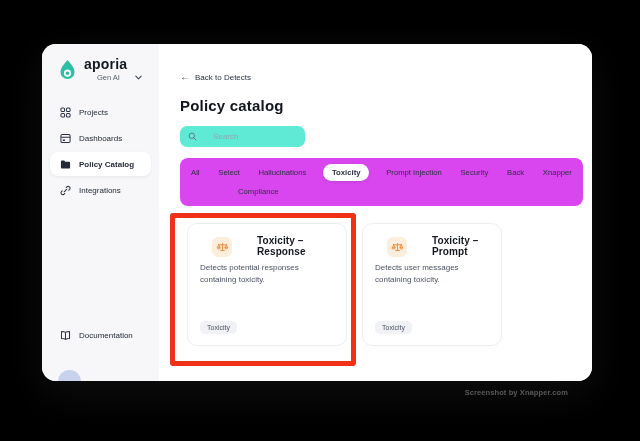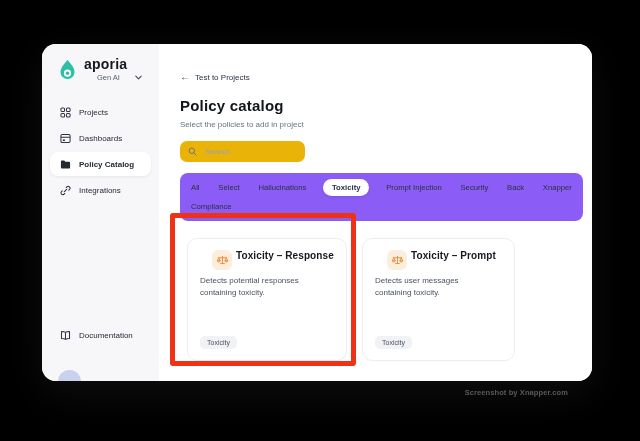--- a/index.html
+++ b/index.html
@@ -41,47 +41,47 @@
     position:absolute; left:16px; bottom:-12px; width:23px; height:23px;
     border-radius:50%; background:#C9D2EC;
   }
   
   .main { flex:1; background:#fff; position:relative; padding:22px 9px 0 21px; }
   .back-link { display:inline-flex; align-items:center; gap:5px; font-size:8px; color:#2A3140; cursor:pointer; }
   .back-arrow { font-size:10px; line-height:8px; color:#2A3140; }
   .page-title { margin-top:13px; font-size:15px; font-weight:700; color:#11151C; letter-spacing:.2px; }
   .page-subtitle { margin-top:6px; font-size:8px; color:#6A7384; }
   .searchbox {
-    margin-top:12px; width:125px; height:21px; background:#eab308; border-radius:7px;
-    display:flex; align-items:center; gap:8px; padding:0 8px;
+    margin-top:12px; width:125px; height:21px; background:#5eead4; border-radius:7px;
+    display:flex; align-items:center; gap:16px; padding:0 8px;
   }
   .searchbox svg { width:9px; height:9px; flex:0 0 9px; }
   .searchbox input {
     border:none; outline:none; background:transparent; width:100%;
     font-size:8px; color:#2A3140; font-family:"Liberation Sans", sans-serif;
   }
   .searchbox input::placeholder { color:#9AA3B2; }
   .tabsbar {
-    margin-top:11px; width:403px; background:#8b5cf6; border-radius:8px;
+    margin-top:11px; width:403px; background:#d946ef; border-radius:8px;
     padding:5px 9px 6px 9px; font-size:7.7px; color:#2A3140;
   }
   .tabs-row { display:flex; align-items:center; justify-content:space-between; height:18px; }
-  .tabs-row2 { display:flex; align-items:center; height:17px; margin-top:2px; }
+  .tabs-row2 { display:flex; align-items:center; height:17px; margin-top:2px;margin-left:47px; }
   .tab { padding:4px 2px; cursor:pointer; white-space:nowrap; }
   .tab.selected {
     background:#fff; border-radius:9px; padding:4px 9px; font-weight:700;
     box-shadow:0 1px 3px rgba(16,24,40,.12);
   }
   .cards { margin-top:17px; display:flex; gap:15px; padding-left:7px; }
   .card {
     width:160px; height:123px; background:#fff; border:1px solid #ECEDF1;
     border-radius:10px; padding:11px 12px; position:relative; cursor:pointer;
   }
-  .card.c2 { width:153px; }
-  .card-head { display:flex; align-items:flex-start; gap:4px;padding-left:12px; }
+  .card.c2 { width:140px; }
+  .card-head { display:flex; align-items:flex-end; gap:25px;padding-left:12px; }
   .card-iconbox {
     width:20px; height:20px; border-radius:6px; background:#FCEEDD;
     display:flex; align-items:center; justify-content:center; flex:0 0 20px;
   }
   .card-iconbox svg { width:13px; height:13px; }
   .card-title { font-size:10px; font-weight:700; color:#14181F; letter-spacing:.1px; }
   .card-desc { margin-top:5px; font-size:8px; color:#4A5260; line-height:1.55; padding-right:6px; }
   .card-tag {
     position:absolute; left:12px; bottom:11px; background:#F1F2F5; color:#4A5260;
     font-size:7px; padding:3px 7px; border-radius:5px;
@@ -175,25 +175,24 @@
       <span>Documentation</span>
     </div>
 
     <div class="avatar-peek"></div>
   </aside>
 
   <section class="main">
 
     <div class="back-link">
       <span class="back-arrow">←</span>
-      <span>Test to Projects</span>
+      <span>Back to Detects</span>
     </div>
 
     <h1 class="page-title">Policy catalog</h1>
-    <div class="page-subtitle">Select the policies to add in project</div>
 
     <div class="searchbox">
       <svg viewBox="0 0 10 10">
         <circle cx="4.2" cy="4.2" r="3" fill="none" stroke="#6A7384" stroke-width="1.1"></circle>
         <path d="M6.6 6.6L9 9" stroke="#6A7384" stroke-width="1.1" stroke-linecap="round"></path>
       </svg>
       <input type="text" placeholder="Search" style="">
     </div>
 
     <div class="tabsbar">

